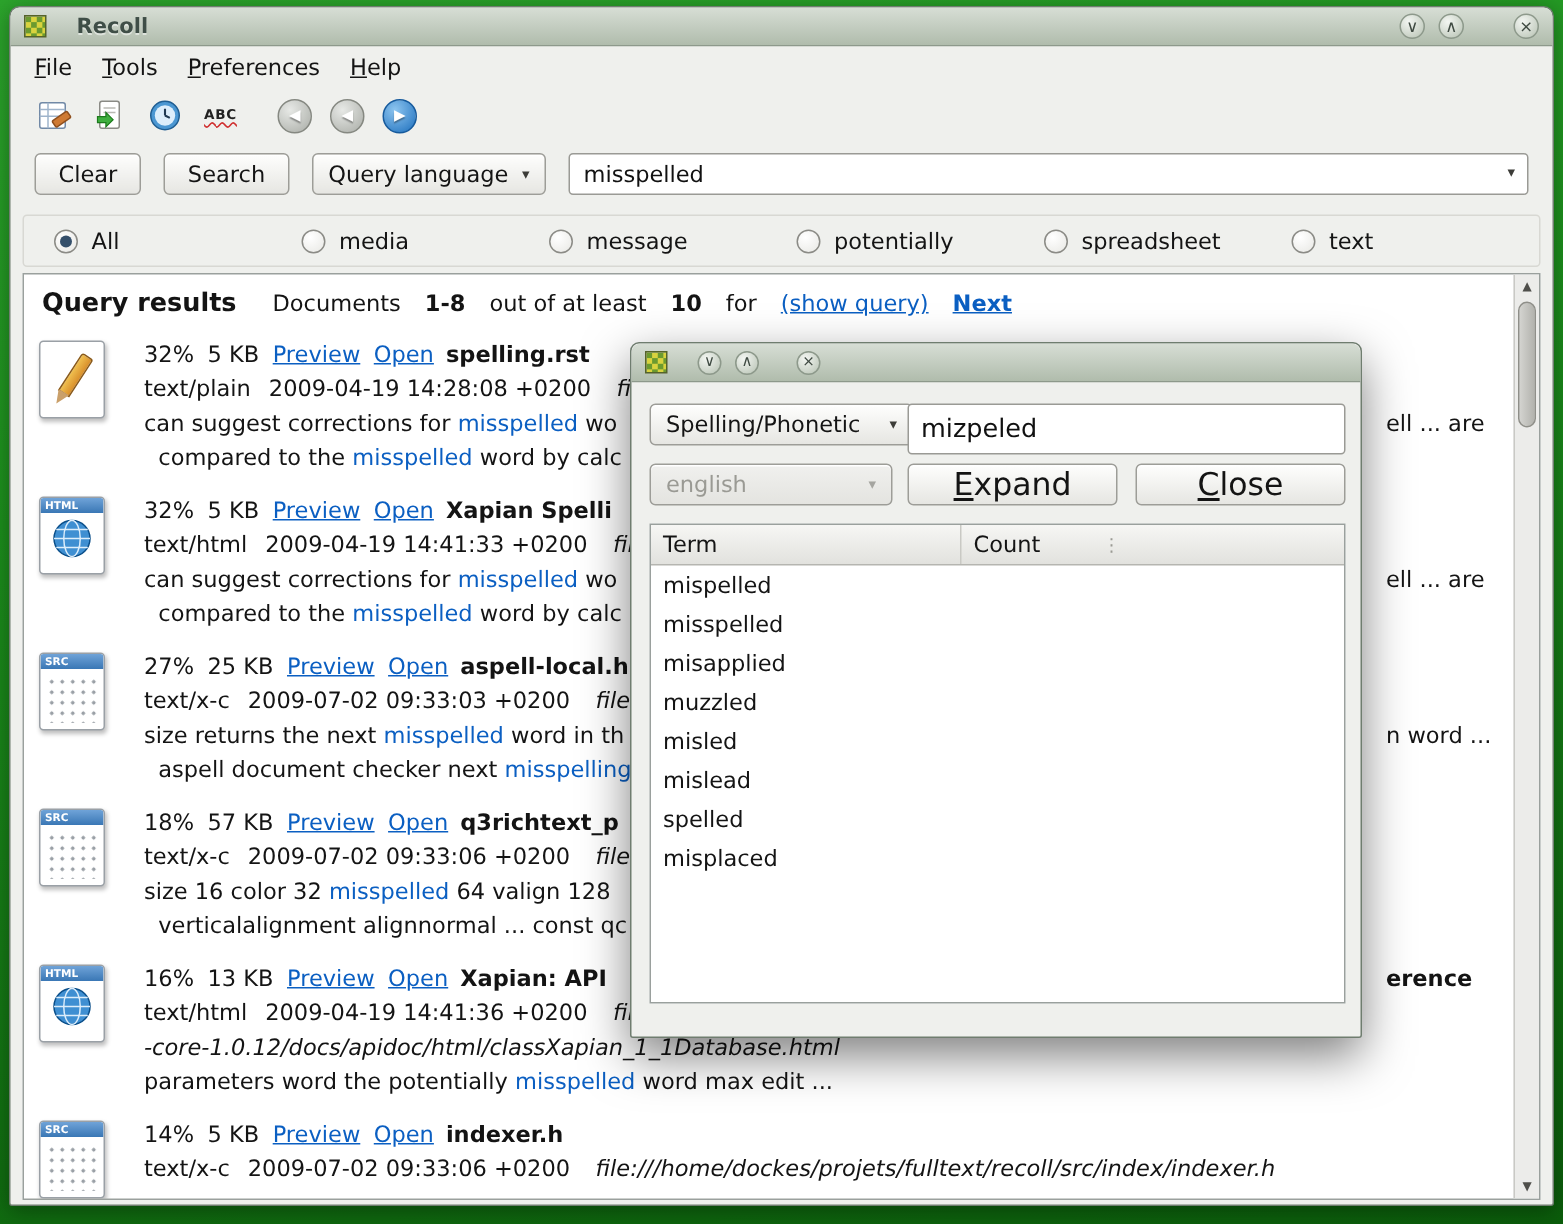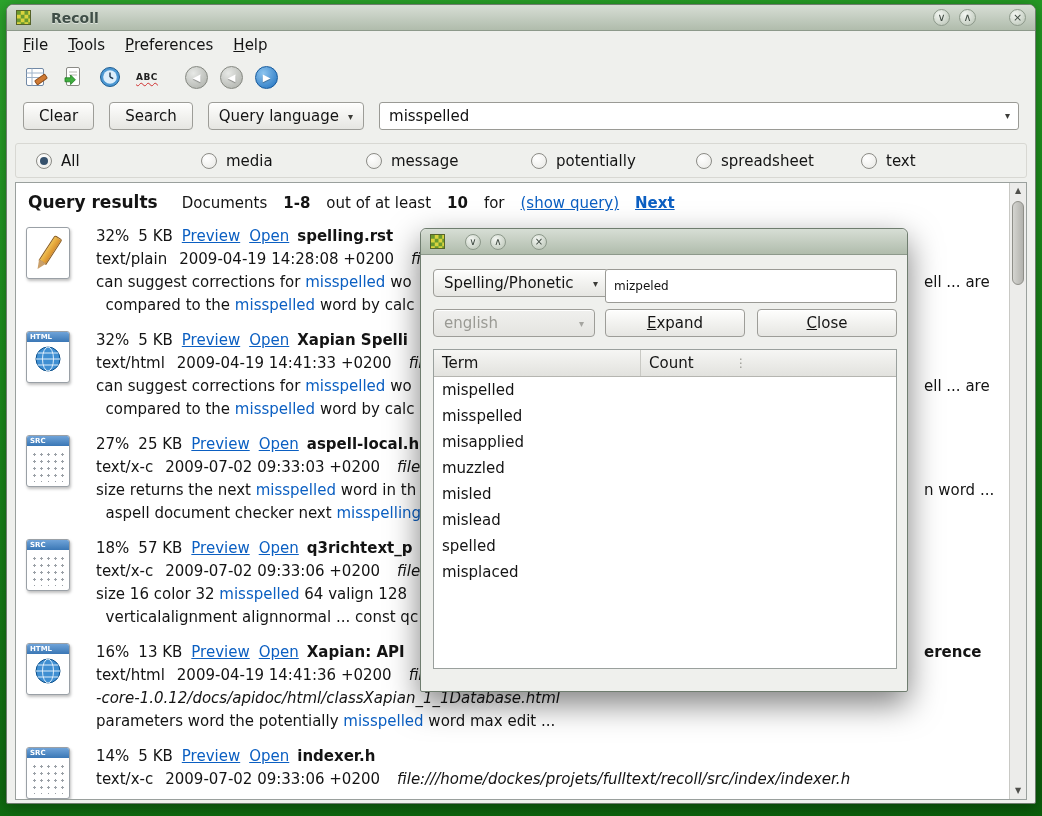--- a/index.html
+++ b/index.html
@@ -119,24 +119,24 @@
   .dialog .wbtn.close { margin-left:16px; }
   .dlg-select { position:absolute; height:28px; background:linear-gradient(#fefefd,#e6e6e2);
                 border:1px solid #9d9d98; border-radius:4px; font-size:15px; color:#141414;
                 display:flex; align-items:center; justify-content:space-between; padding:0 10px;
                 cursor:pointer; box-shadow:inset 0 1px 0 #fff; }
   .dlg-select.disabled { color:#9a9a94; background:linear-gradient(#f0f0ee,#e4e4e0); cursor:default; }
   .dlg-select.disabled .caret { color:#a5a5a0; }
   #te-mode { left:12px; top:40px; width:176px; }
   #te-lang { left:12px; top:80px; width:162px; }
   #te-input { position:absolute; left:184px; top:40px; width:292px; height:28px; background:#fff;
-              border:1px solid #9a9a95; border-radius:3px; font-size:12px; padding:16px 8px;
+              border:1px solid #9a9a95; border-radius:3px; font-size:17px; padding:16px 8px;
               font-family:inherit; outline:none; color:#111; }
   .dlg-btn { position:absolute; top:80px; height:28px; background:linear-gradient(#fefefd,#e6e6e2);
-             border:1px solid #9d9d98; border-radius:4px; font-size:15px; color:#141414;
+             border:1px solid #9d9d98; border-radius:4px; font-size:21px; color:#141414;
              line-height:26px; text-align:center; cursor:pointer; box-shadow:inset 0 1px 0 #fff; }
   .dlg-btn::first-letter { text-decoration:underline; }
   #te-expand { left:184px; width:140px; }
   #te-close { left:336px; width:140px; }
 
   .tx-table { position:absolute; left:12px; top:120px; width:464px; bottom:22px; background:#fff;
               border:1px solid #9aa09d; overflow:hidden; }
   .tx-head { height:27px; background:linear-gradient(#f6f6f4,#e2e2de); border-bottom:1px solid #b5b5b0;
              display:flex; font-size:15px; color:#141414; position:relative; }
   .th { line-height:26px; padding-left:8px; cursor:pointer; }

